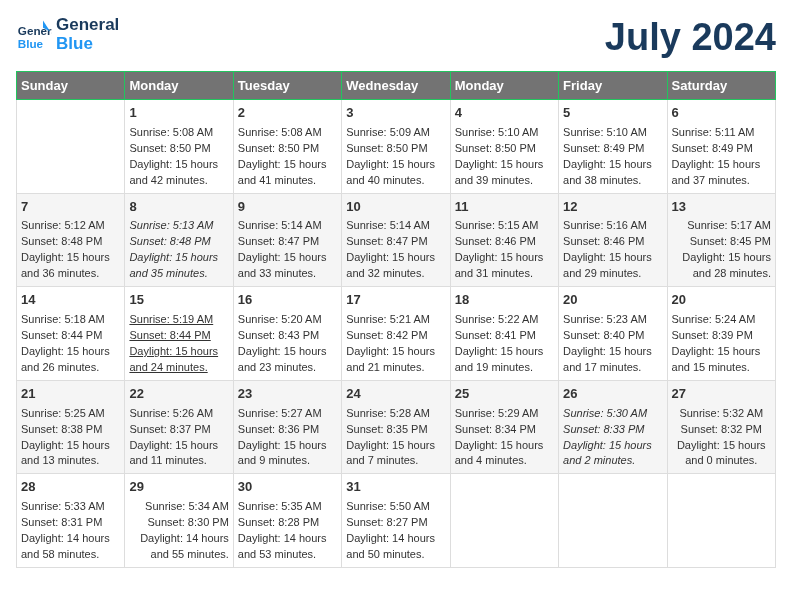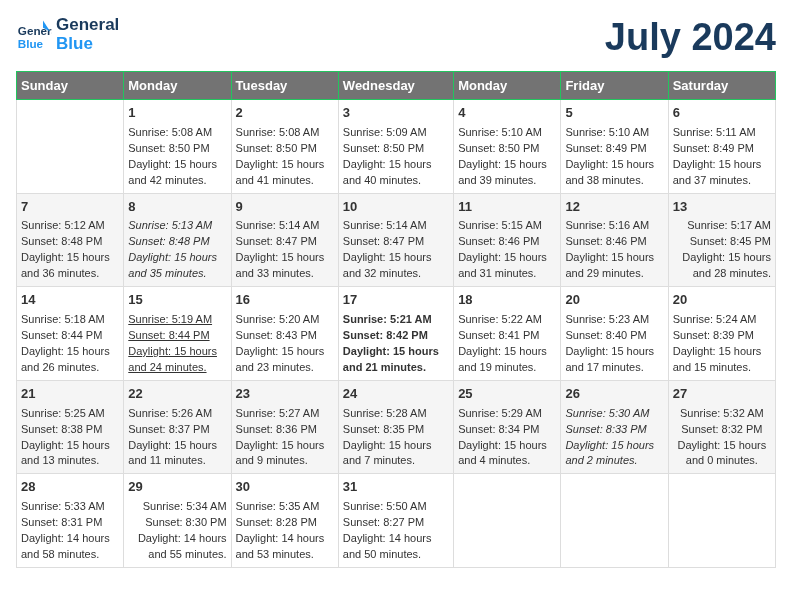--- a/index.html
+++ b/index.html
@@ -224,21 +224,21 @@
         </td>
         <td>
           <span class="day-num">16</span>
           <div class="cell-text" style="white-space: pre-line;">Sunrise: 5:20 AM
 Sunset: 8:43 PM
 Daylight: 15 hours
 and 23 minutes.</div>
         </td>
         <td>
           <span class="day-num">17</span>
-          <div class="cell-text" style="white-space: pre-line; font-weight: bold;">Sunrise: 5:21 AM
+          <div class="cell-text" style="white-space: pre-line;">Sunrise: 5:21 AM
 Sunset: 8:42 PM
 Daylight: 15 hours
 and 21 minutes.</div>
         </td>
         <td>
           <span class="day-num">18</span>
           <div class="cell-text" style="white-space: pre-line;">Sunrise: 5:22 AM
 Sunset: 8:41 PM
 Daylight: 15 hours
 and 19 minutes.</div>

